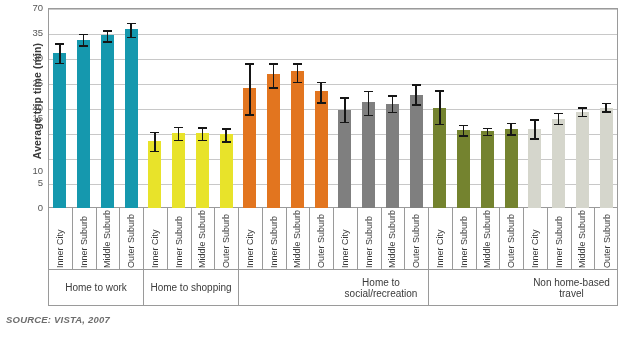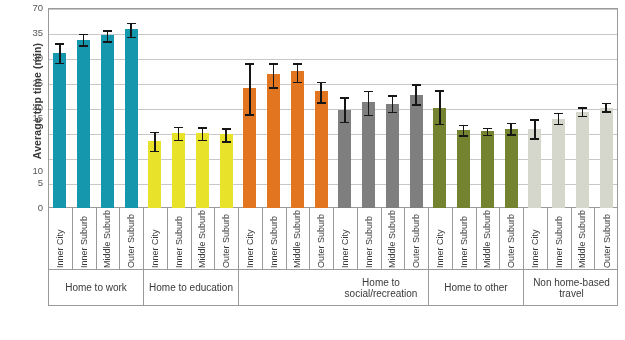--- a/index.html
+++ b/index.html
@@ -429,33 +429,31 @@
       </div>
       <div class="sublabel last" style="left: 546.25px; width: 23.75px;">
         <span>Outer Suburb</span>
       </div>
     </div>
   <div class="group-band" id="group-band">
       <div class="group-cell" style="left: 0px; width: 95px;">
         <span>Home to work</span>
       </div>
       <div class="group-cell" style="left: 95px; width: 95px;">
-        <span>Home to education</span>
+        <span>Home to shopping</span>
       </div>
       <div class="group-cell" style="left: 285px; width: 95px;">
         <span>Home to social/recreation</span>
       </div>
-      <div class="group-cell" style="left: 380px; width: 95px;">
-        <span>Home to other</span>
-      </div>
       <div class="group-cell last" style="left: 475px; width: 95px;">
         <span>Non home-based travel</span>
       </div>
     </div>
 
+  <div class="source-note">SOURCE: VISTA, 2007</div>
 <div class="y-tick-label" style="top: 203px;">0</div>
     <div class="y-tick-label" style="top: 178px;">5</div>
     <div class="y-tick-label" style="top: 166px;">10</div>
     <div class="y-tick-label" style="top: 113px;">15</div>
     <div class="y-tick-label" style="top: 103px;">40</div>
     <div class="y-tick-label" style="top: 78px;">25</div>
     <div class="y-tick-label" style="top: 53px; text-align: right;">30</div>
     <div class="y-tick-label" style="top: 28px;">35</div>
     <div class="y-tick-label" style="top: 3px;">70</div>
   </div>

